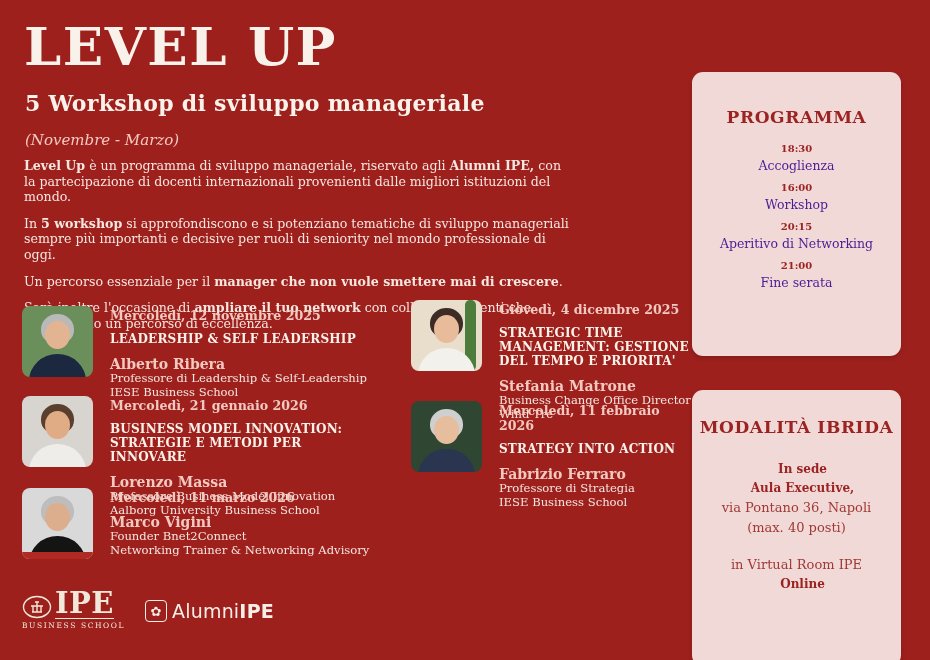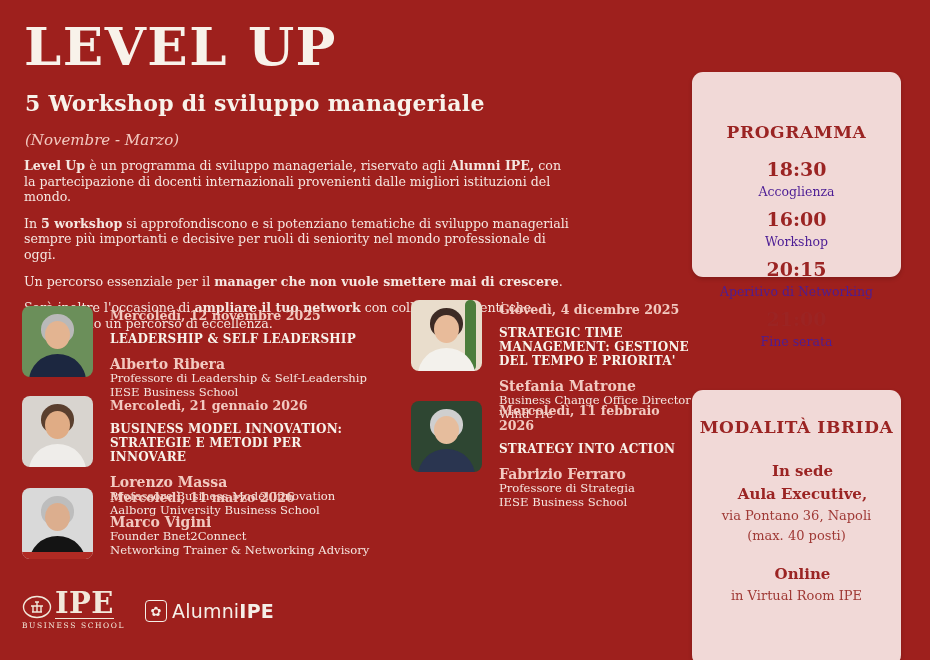--- a/index.html
+++ b/index.html
@@ -54,30 +54,30 @@
   .avatar .body{position:absolute;bottom:-7px;left:7px;width:57px;height:30px;
     border-radius:55% 55% 0 0/100% 100% 0 0;background:var(--a-shirt,#333);}
   .avatar .band{position:absolute;bottom:0;left:0;right:0;height:7px;
     background:var(--a-band,transparent);display:none;}
 
   
   .panel{position:absolute;left:692px;width:209px;background:var(--c-panel_bg);
     border-radius:11px;color:var(--c-panel_text);text-align:center;
     box-shadow:0 2px 4px rgba(0,0,0,.18);box-sizing:border-box;}
   .panel h2{margin:0;font-size:17px;font-weight:bold;letter-spacing:.6px;color:var(--c-panel_text);}
-  .programma{top:72px;height:205px;padding-top:50px;}
+  .programma{top:72px;height:284px;padding-top:35px;}
   .programma h2{margin-bottom:16px;}
   .pg-item{margin-bottom:9px;}
-  .pg-time{font-size:19px;font-weight:bold;}
+  .pg-time{font-size:10px;font-weight:bold;}
   .pg-label{font-size:12.5px;margin-top:4px;color:#4c1d95;}
 
   .modalita{top:390px;height:276px;padding-top:27px;}
   .modalita h2{margin-bottom:25px;}
   .md-line{font-size:13px;margin-bottom:5px;color:#A03A36;}
-  .md-bold{font-size:15px;font-weight:bold;color:var(--c-panel_text);padding-left:12px;}
+  .md-bold{font-size:12px;font-weight:bold;color:var(--c-panel_text);padding-left:12px;}
   .md-gap{height:17px;}
 
   
   .ipe-logo{position:absolute;left:22px;top:591px;color:#F2E8DA;width:84px;}
   .ipe-top{display:flex;align-items:flex-end;gap:3px;}
   .ipe-emblem{width:30px;height:24px;flex:0 0 30px;}
   .ipe-text{font-size:29px;font-weight:bold;line-height:.85;letter-spacing:.5px;
     border-bottom:1.5px solid #F2E8DA;padding-bottom:2px;}
   .ipe-sub{font-size:7.5px;letter-spacing:1.6px;margin-top:2px;white-space:nowrap;}
   .alumni-logo{position:absolute;left:145px;top:600px;display:flex;align-items:center;gap:5px;
@@ -199,22 +199,22 @@
     </div>
   </aside>
 
   <aside class="panel modalita">
     <h2>MODALITÀ IBRIDA</h2>
     <div class="md-line md-bold">In sede</div>
     <div class="md-line md-bold">Aula Executive,</div>
     <div class="md-line">via Pontano 36, Napoli</div>
     <div class="md-line">(max. 40 posti)</div>
     <div class="md-gap"></div>
+    <div class="md-line">in Virtual Room IPE</div>
     <div class="md-line md-bold">Online</div>
-    <div class="md-line">in Virtual Room IPE</div>
   </aside>
 
   <div class="ipe-logo">
     <div class="ipe-top">
       <span class="ipe-emblem">
         <svg viewBox="0 0 30 24" width="30" height="24" fill="none" stroke="#F2E8DA" stroke-width="1.4">
           <ellipse cx="15" cy="12" rx="13.5" ry="10.5"></ellipse>
           <path d="M10 17 h10 M11 17 v-6 M15 17 v-7 M19 17 v-6 M9 11 h12 M15 10 v-3 M13 7 h4"></path>
         </svg>
       </span>

